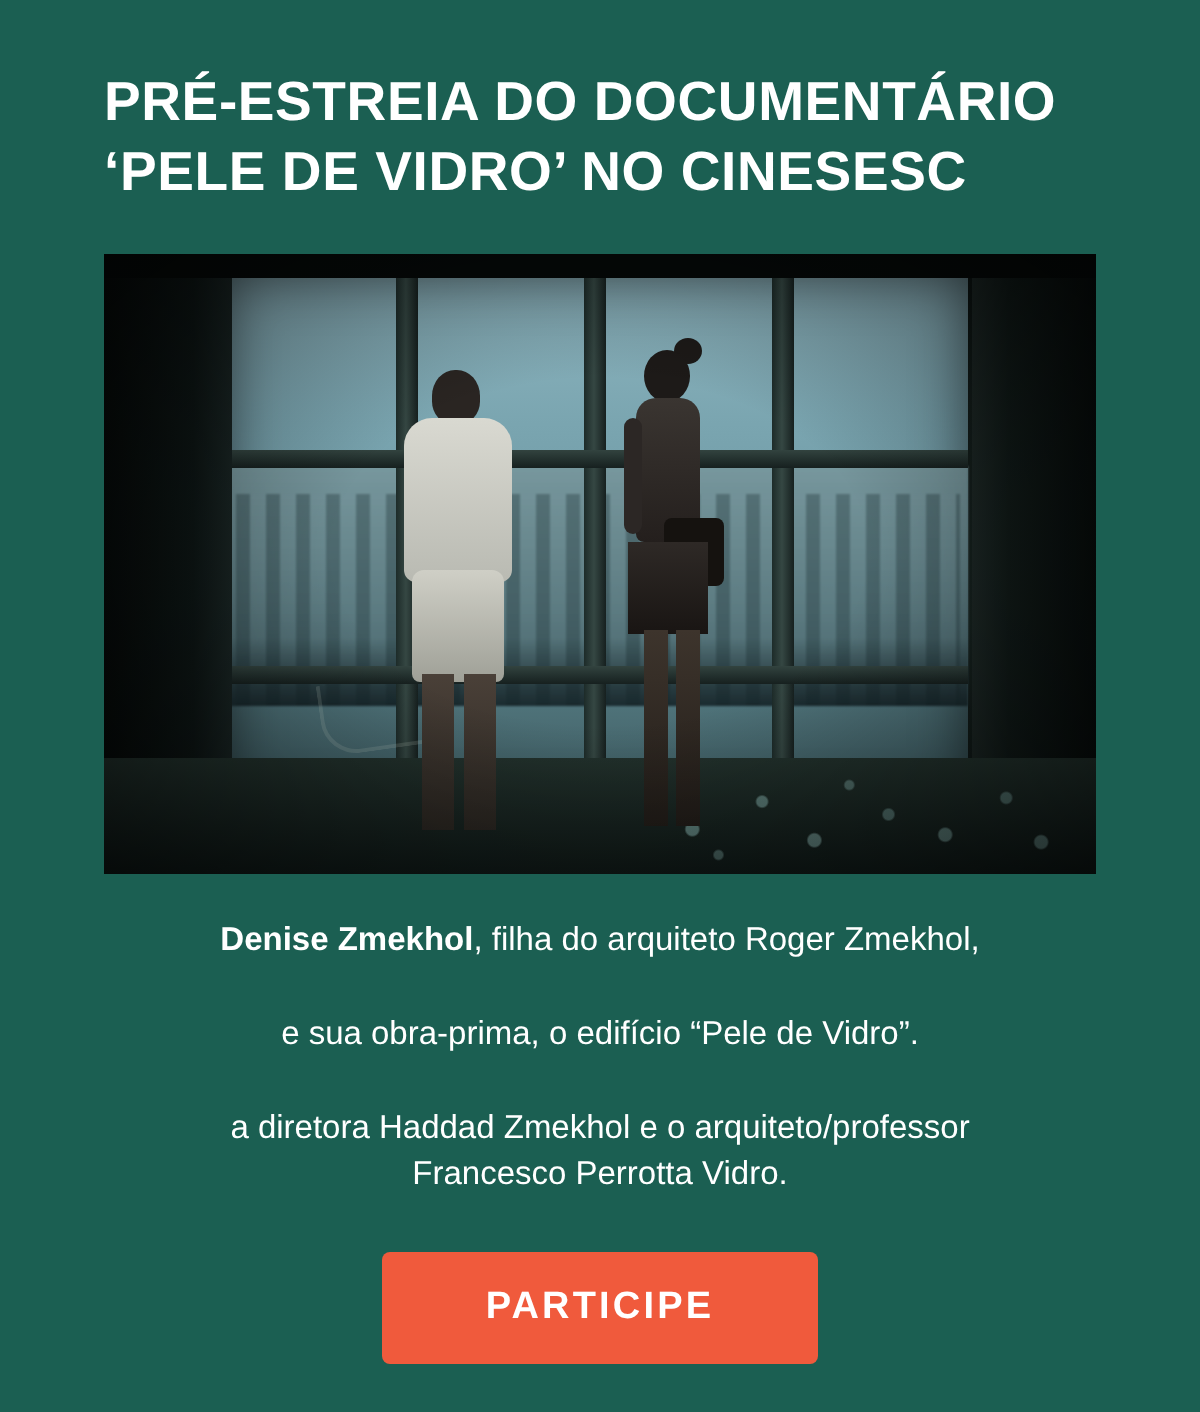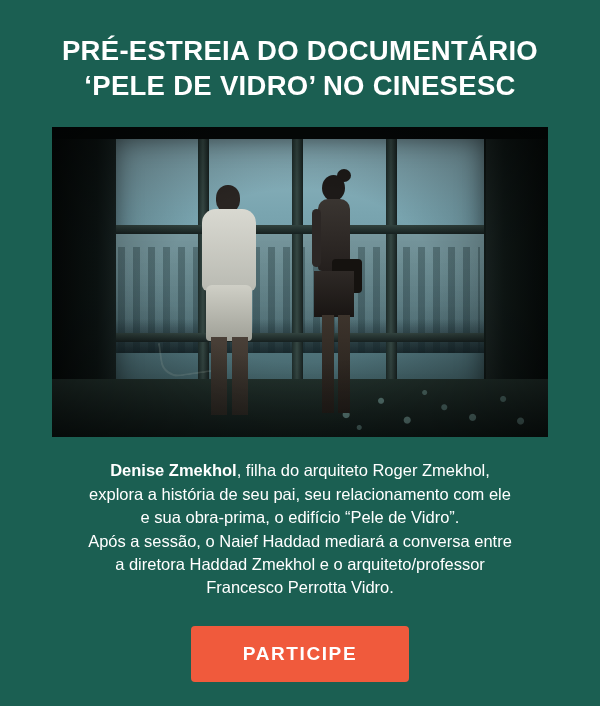--- a/index.html
+++ b/index.html
@@ -22,21 +22,20 @@
     box-sizing: border-box;
     padding: 0;
   }
   .headline {
     margin: 0;
     padding: 34px 52px 0 52px;
     color: #ffffff;
     font-size: 27.5px;
     line-height: 1.26;
     font-weight: bold;
-    text-align: center;
     letter-spacing: 0.3px;
     text-transform: uppercase;
   }
   .photo-wrap {
     margin: 24px auto 0 auto;
     width: 496px;
     height: 310px;
     position: relative;
     overflow: hidden;
     background: #0d1412;
@@ -293,23 +292,23 @@
         <div class="bag"></div>
         <div class="skirt"></div>
       <div class="leg-l"></div>
         <div class="leg-r"></div>
     </div>
     <div class="ph-vignette"></div>
   </div>
 
   <p class="body-copy">
     <b>Denise Zmekhol</b><span>, filha do arquiteto Roger Zmekhol,</span><br>
-    <span>explora a história de seu pai, seu relacionamento com ele</span><br>
+    <br>
     <span>e sua obra-prima, o edifício “Pele de Vidro”.</span><br>
-    <span>Após a sessão, o Naief Haddad mediará a conversa entre</span><br>
+    <br>
     <span>a diretora Haddad Zmekhol e o arquiteto/professor</span><br>
     <span>Francesco Perrotta Vidro.</span>
   </p>
 
   <div class="cta-wrap">
     <button class="cta">PARTICIPE</button>
   </div>
 
 </div>
 

